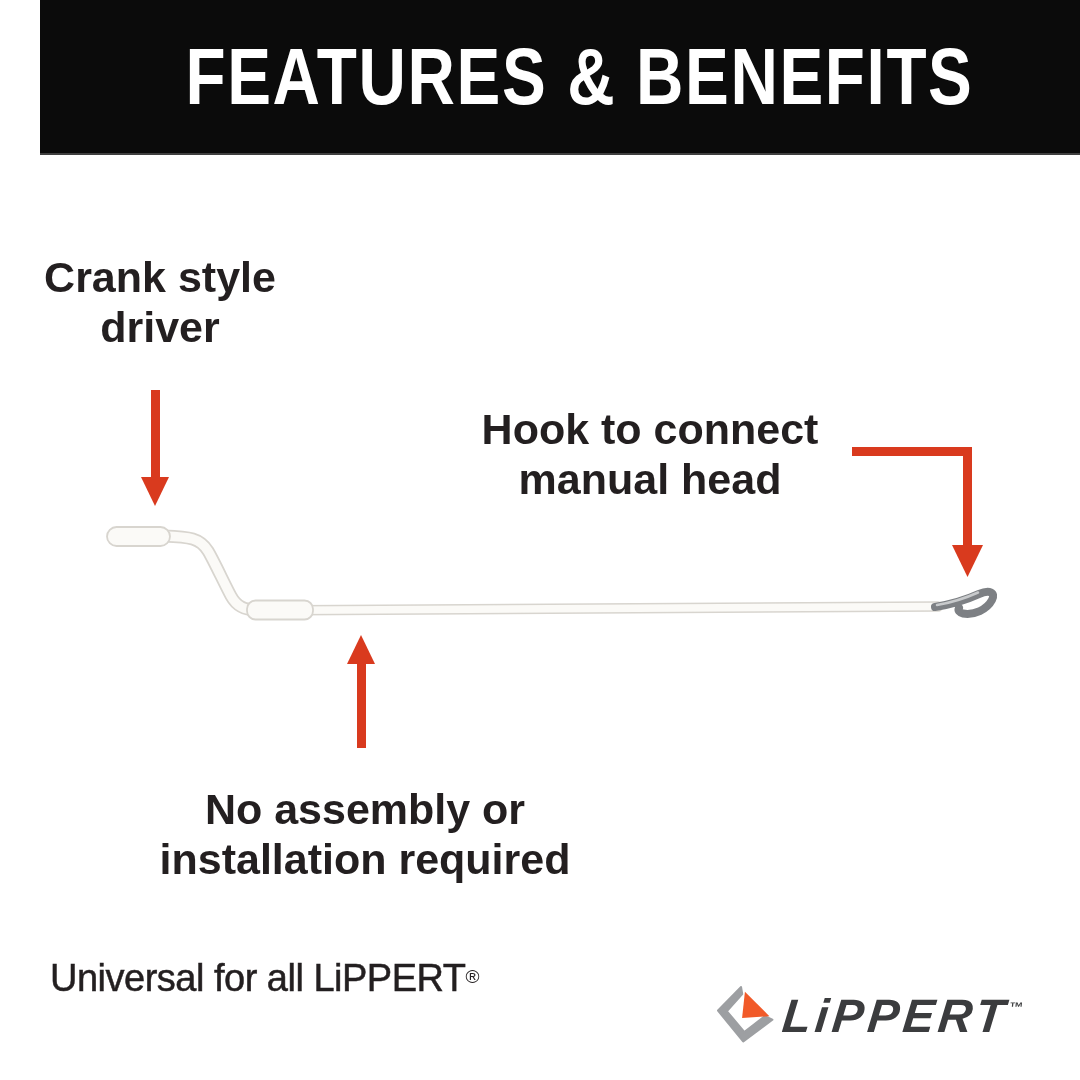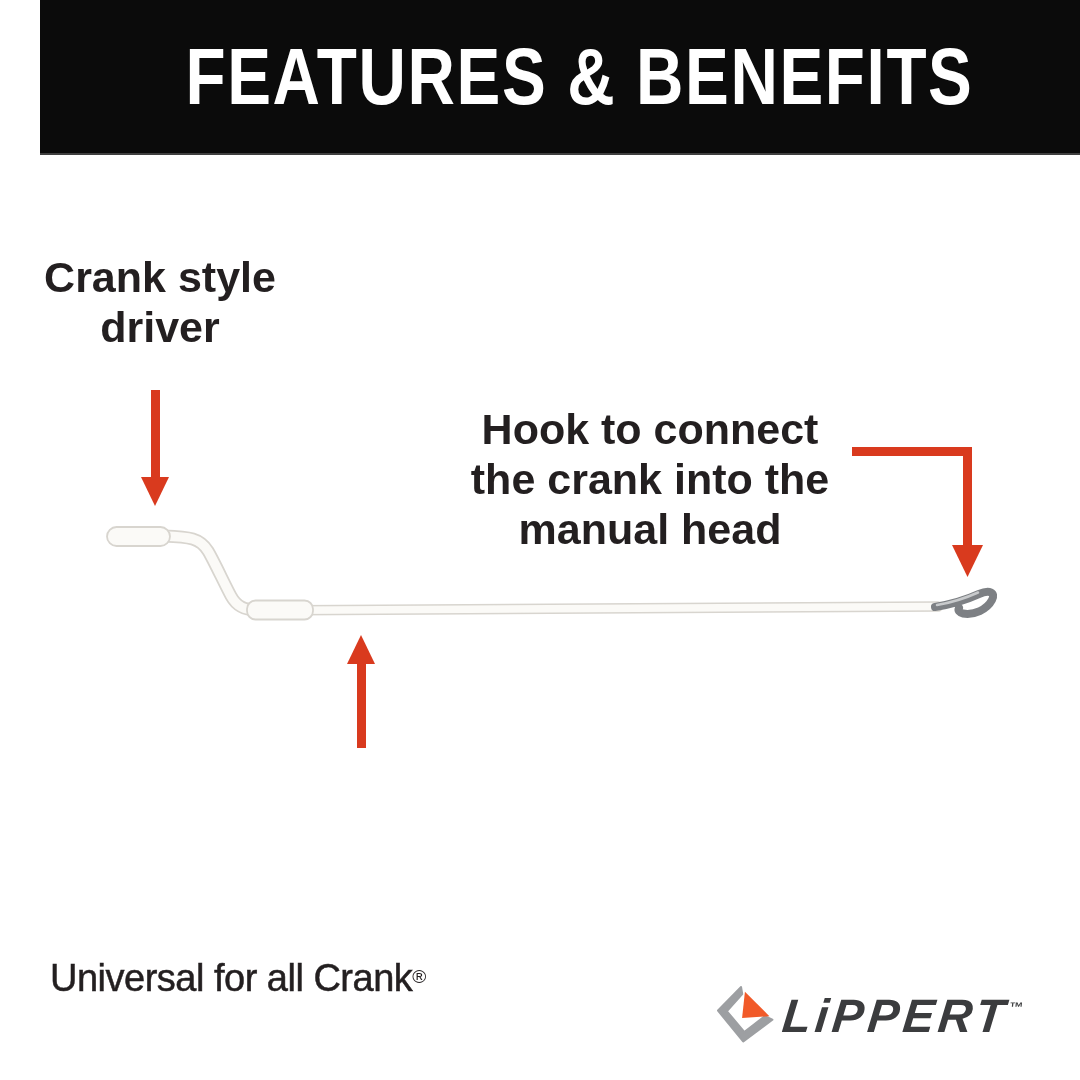--- a/index.html
+++ b/index.html
@@ -79,21 +79,20 @@
     <div>driver</div>
   </div>
 
   <div class="arrow-down">
     <div class="arrow-shaft"></div>
     <div class="arrow-head-down"></div>
   </div>
 
   <div class="label label-hook">
     <div>Hook to connect</div>
-    <div>the crank into the</div>
     <div>manual head</div>
   </div>
 
   <svg class="arrow-elbow" width="145" height="142" viewBox="0 0 145 142">
     <rect x="7" y="7" width="120" height="9" fill="#d93a1e"></rect>
     <rect x="118" y="7" width="9" height="98" fill="#d93a1e"></rect>
     <polygon points="107,105 138,105 122.5,137" fill="#d93a1e"></polygon>
   </svg>
 
   <svg class="product" width="920" height="130" viewBox="0 0 920 130">
@@ -110,23 +109,27 @@
 
     <path d="M 845,97 C 860,94.5 878,89 889,84 C 899,79.5 906,82 902,90 C 897,99.5 884,105.5 873,103.5 C 869.5,102.8 867.5,100.5 869,98" fill="none" stroke="#7d8084" stroke-width="8" stroke-linecap="round"></path>
     <path d="M 847,95 C 862,92.5 878,87 888,82.5" fill="none" stroke="#c8cacc" stroke-width="2.5" stroke-linecap="round"></path>
   </svg>
 
   <div class="arrow-up">
     <div class="arrow-head-up"></div>
     <div class="arrow-shaft" style="height:84px;"></div>
   </div>
 
+  <div class="label label-assembly">
+    <div>No assembly or</div>
+    <div>installation required</div>
+  </div>
 
   <div class="tagline">
-    <div><span>Universal for all Crank</span><span class="reg">®</span></div>
+    <div><span>Universal for all LiPPERT</span><span class="reg">®</span></div>
   </div>
 
   <div class="logo">
     <svg class="logo-icon" viewBox="0 0 100 100">
       <path d="M 42,3 L 2,44 L 46,98 L 97,60 L 84,54 L 48,82 L 17,45 L 44,15 Z" fill="#9d9fa2" stroke="#9d9fa2" stroke-width="4" stroke-linejoin="round"></path>
       <polygon points="49,11 92,54 44,57" fill="#f15a29"></polygon>
     </svg>
     <div class="wordmark"><span>LiPPERT</span><span class="tm">™</span></div>
   </div>
 

